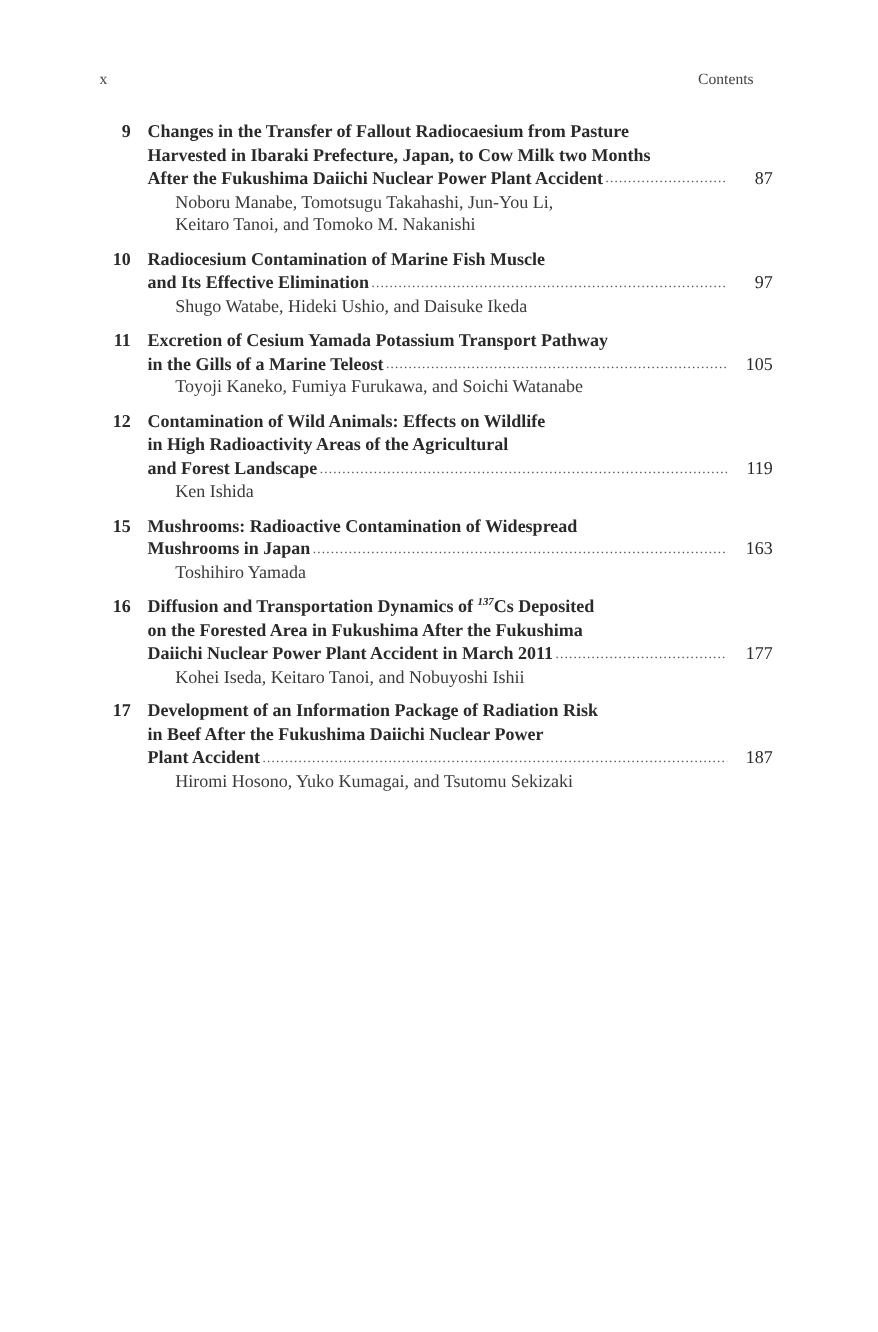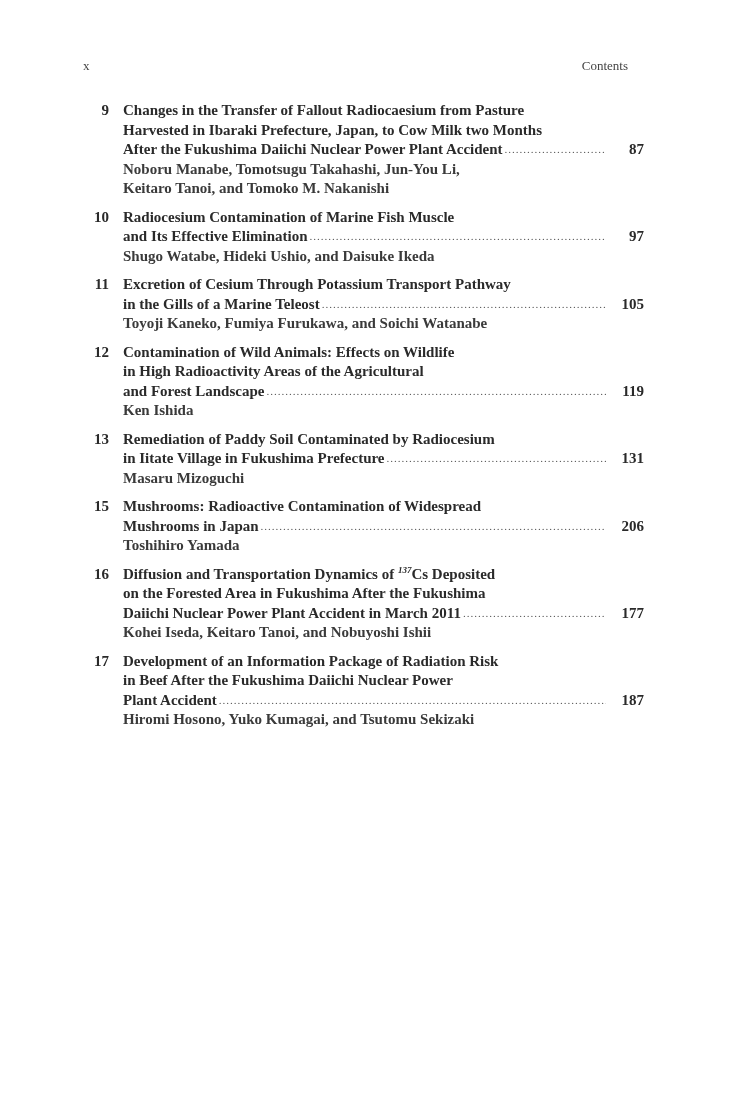--- a/index.html
+++ b/index.html
@@ -13,22 +13,22 @@
   .entry { position:relative; margin-bottom:9px; }
   .num { position:absolute; left:0; top:0; width:26px; text-align:right;
          font-weight:bold; font-size:15px; line-height:19.5px; }
   .body { margin-left:40px; font-size:15px; line-height:19.5px; }
   .tline { font-weight:bold; white-space:nowrap; }
   .lastline { display:flex; align-items:flex-start; font-weight:bold; }
   .lastline .txt { white-space:nowrap; }
   .lastline .dots { flex:1; overflow:hidden; white-space:nowrap; font-weight:normal;
                     font-size:11px; color:#555; margin:0 4px 0 2px; letter-spacing:1px; }
   .lastline .dots::after { content:"........................................................................................................................................................................................"; }
-  .lastline .page { font-weight:bold; width:34px; text-align:right; }
-  .authors { font-weight:bold; color:#3a3a3a; }
+  .lastline .page { font-weight:normal; width:34px; text-align:right; }
+  .authors { font-weight:normal; color:#3a3a3a;margin-left:23px; }
   sup { font-size:9px; line-height:0; vertical-align:6px;font-style:italic; }
 </style>
 </head>
 <body>
 
 <div class="header">
   <span class="pg">x</span>
   <span class="rt">Contents</span>
 </div>
 
@@ -58,21 +58,21 @@
         <span class="dots"></span>
         <span class="page">97</span>
       </div>
       <div class="authors">Shugo Watabe, Hideki Ushio, and Daisuke Ikeda</div>
     </div>
   </div>
 
   <div class="entry">
     <div class="num">11</div>
     <div class="body">
-      <div class="tline">Excretion of Cesium Through Potassium Transport Pathway</div>
+      <div class="tline">Excretion of Cesium Yamada Potassium Transport Pathway</div>
       <div class="lastline">
         <span class="txt">in the Gills of a Marine Teleost</span>
         <span class="dots"></span>
         <span class="page">105</span>
       </div>
       <div class="authors">Toyoji Kaneko, Fumiya Furukawa, and Soichi Watanabe</div>
     </div>
   </div>
 
   <div class="entry">
@@ -82,42 +82,30 @@
       <div class="tline">in High Radioactivity Areas of the Agricultural</div>
       <div class="lastline">
         <span class="txt">and Forest Landscape</span>
         <span class="dots"></span>
         <span class="page">119</span>
       </div>
       <div class="authors">Ken Ishida</div>
     </div>
   </div>
 
-  <div class="entry">
-    <div class="num">13</div>
-    <div class="body">
-      <div class="tline">Remediation of Paddy Soil Contaminated by Radiocesium</div>
-      <div class="lastline">
-        <span class="txt">in Iitate Village in Fukushima Prefecture</span>
-        <span class="dots"></span>
-        <span class="page">131</span>
-      </div>
-      <div class="authors">Masaru Mizoguchi</div>
-    </div>
-  </div>
 
 
   <div class="entry">
     <div class="num">15</div>
     <div class="body">
       <div class="tline">Mushrooms: Radioactive Contamination of Widespread</div>
       <div class="lastline">
         <span class="txt">Mushrooms in Japan</span>
         <span class="dots"></span>
-        <span class="page">206</span>
+        <span class="page">163</span>
       </div>
       <div class="authors">Toshihiro Yamada</div>
     </div>
   </div>
 
   <div class="entry">
     <div class="num">16</div>
     <div class="body">
       <div class="tline"><span>Diffusion and Transportation Dynamics of </span><sup>137</sup><span>Cs Deposited</span></div>
       <div class="tline">on the Forested Area in Fukushima After the Fukushima</div>

